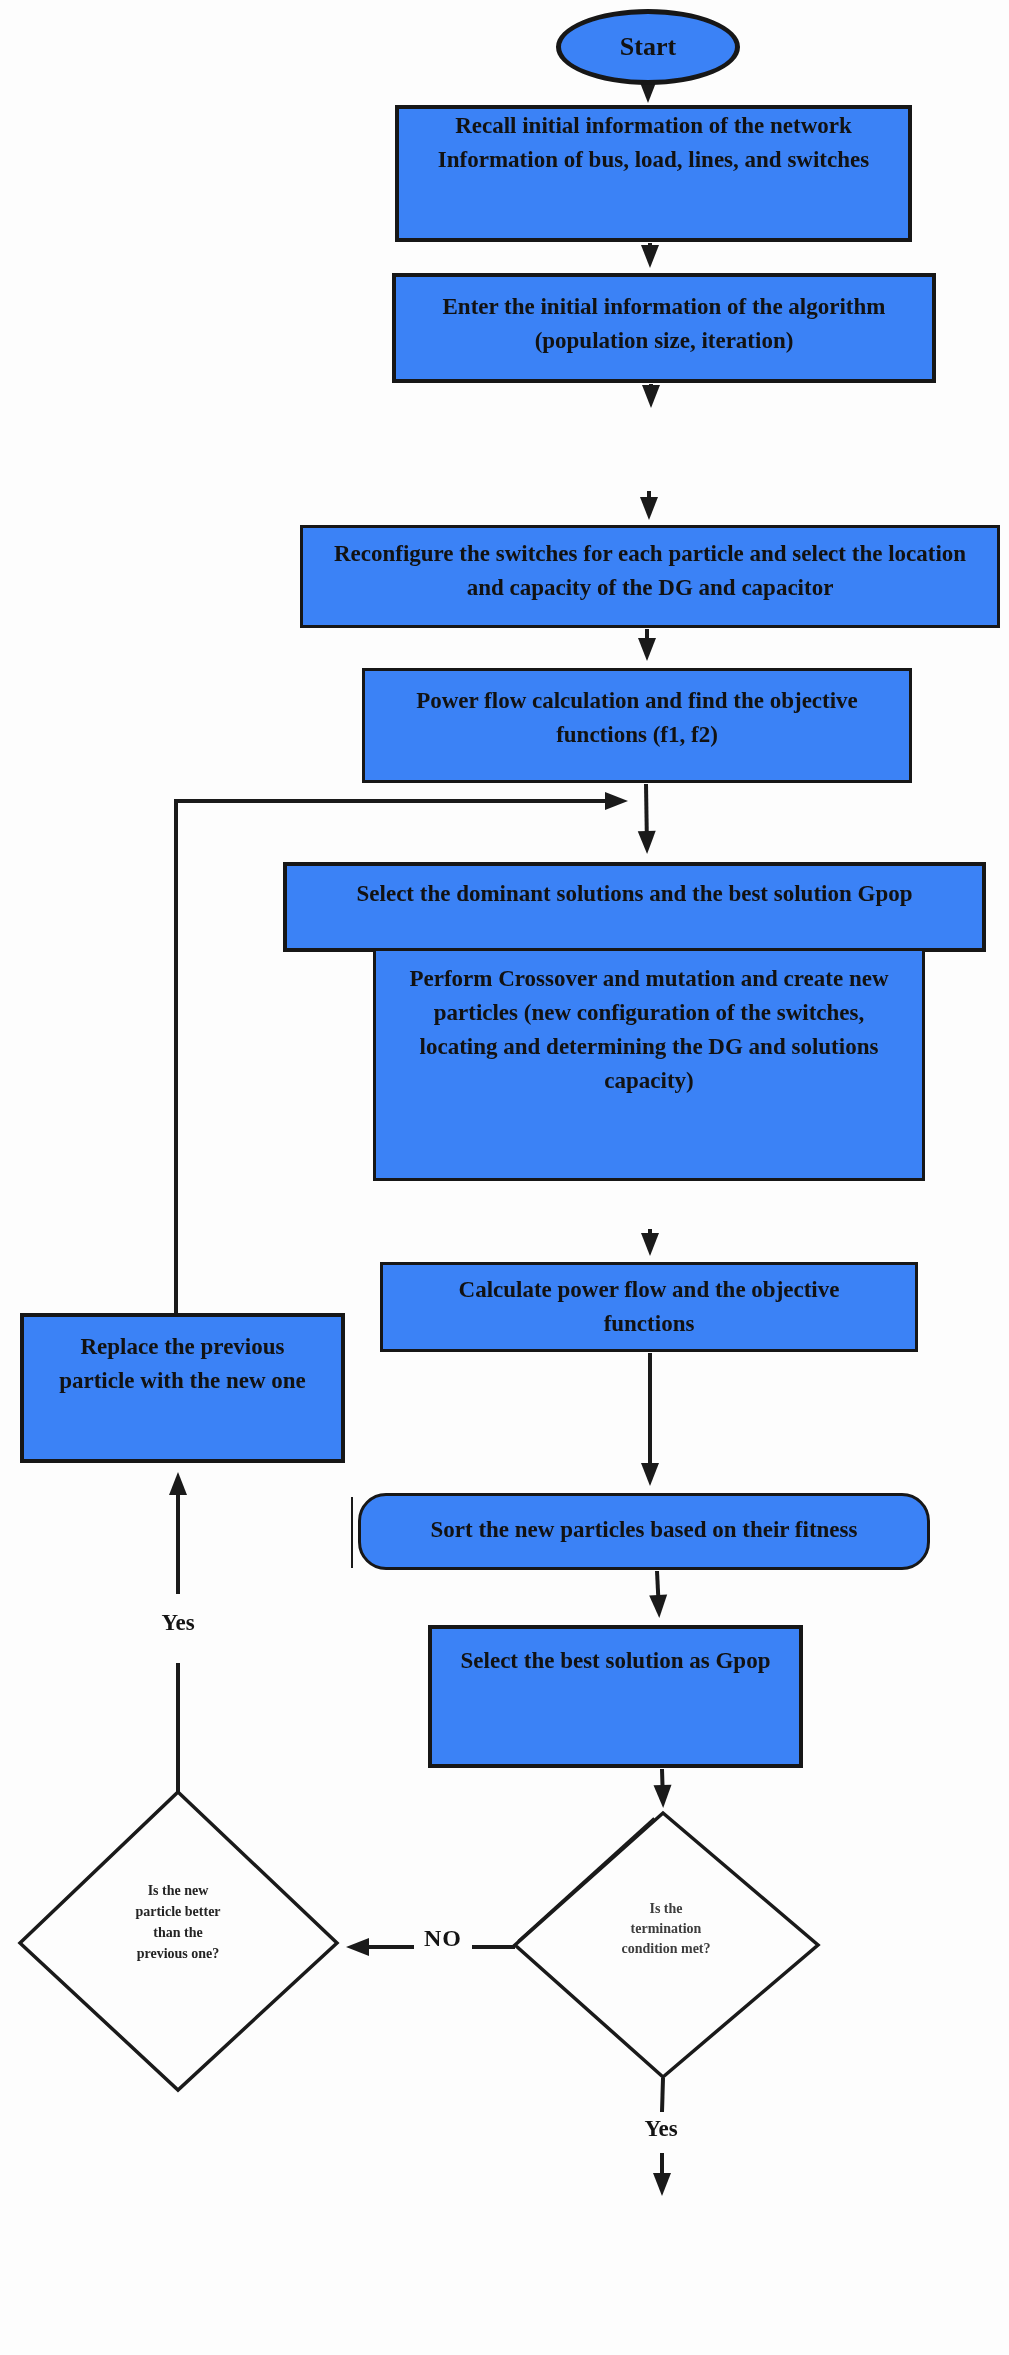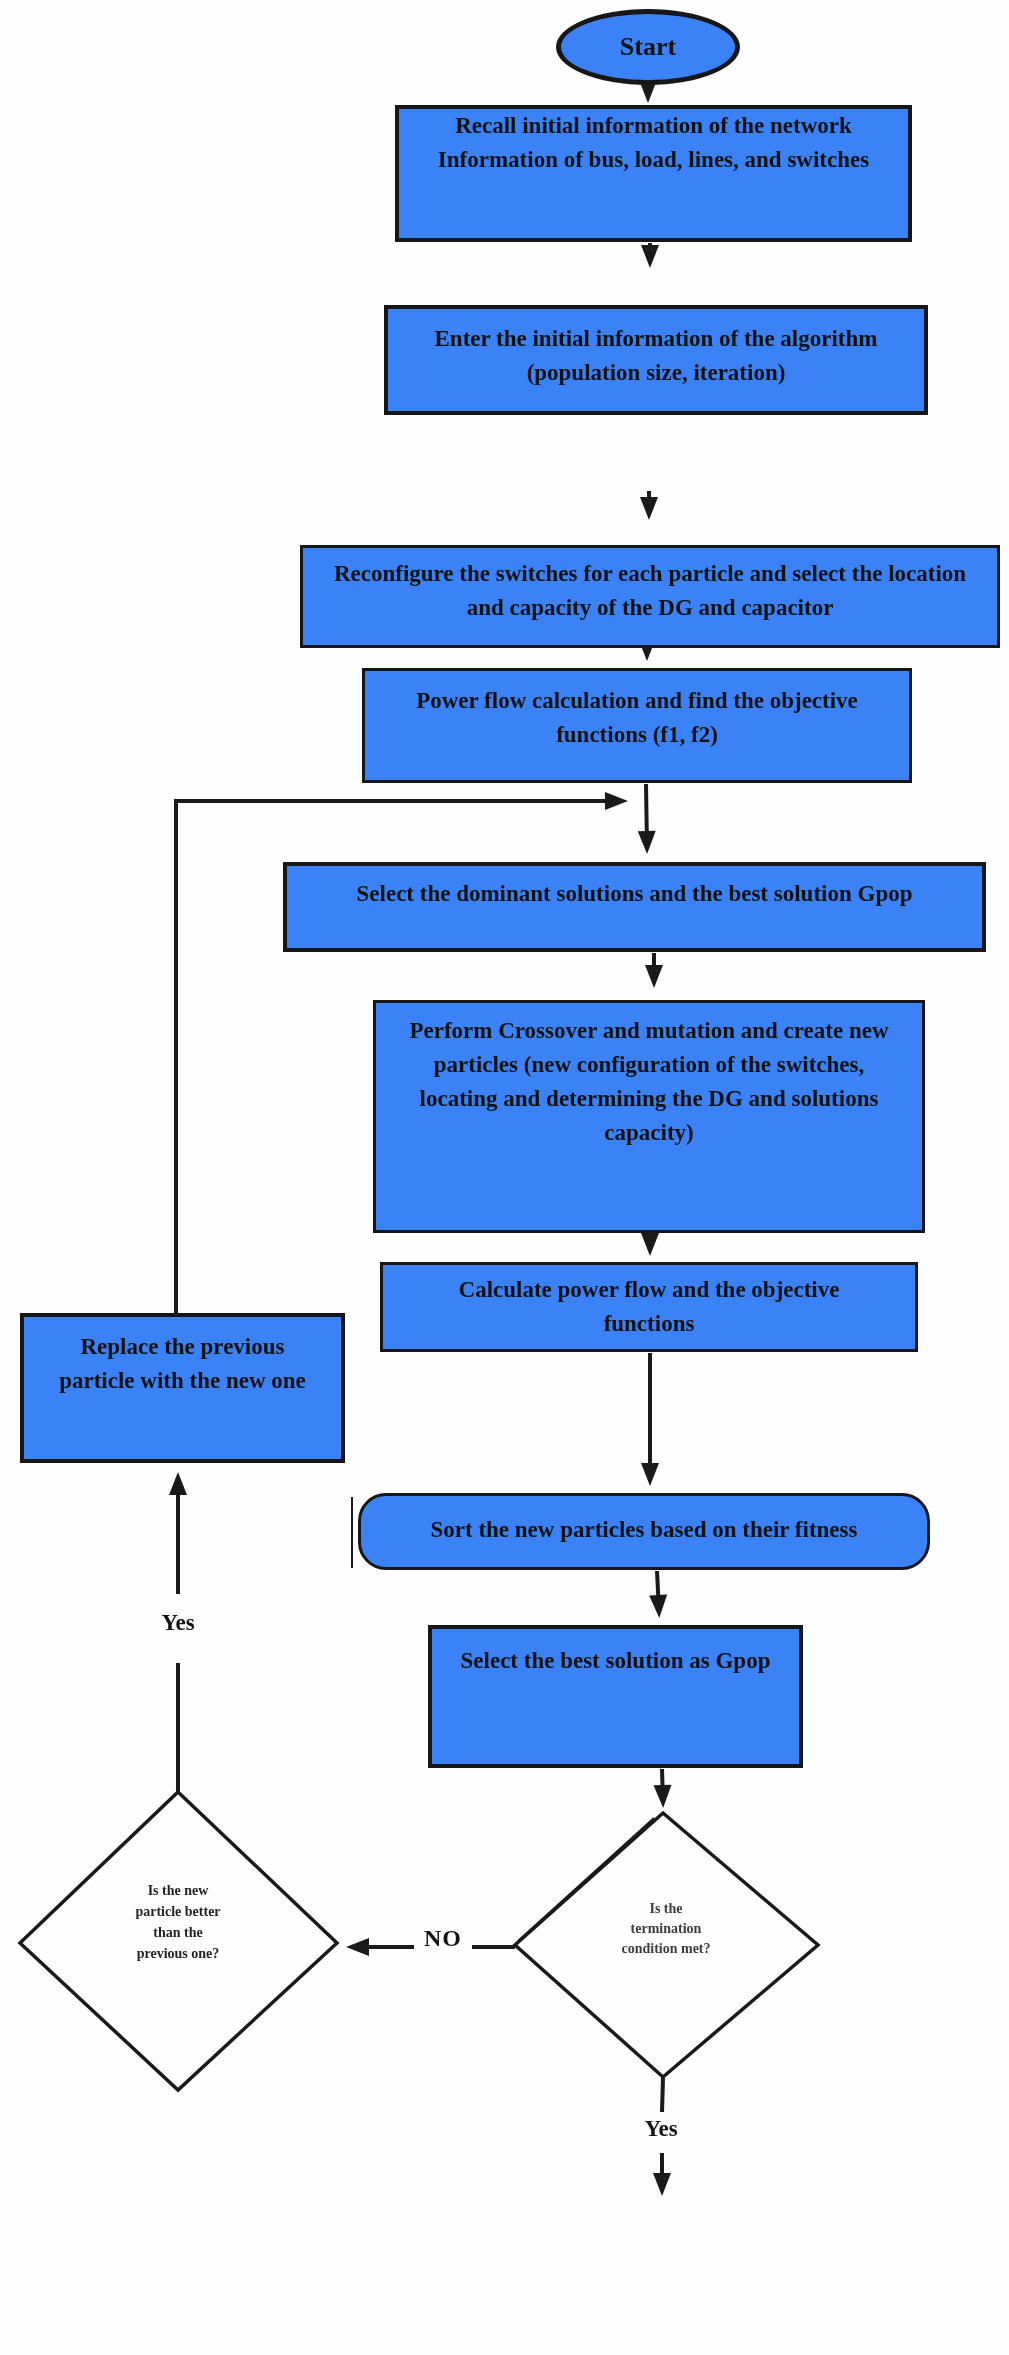--- a/index.html
+++ b/index.html
@@ -16,26 +16,26 @@
   .node {
     position:absolute; box-sizing:border-box;
     background:#3b82f6; border:3px solid #171717;
     font-weight:700; font-size:23px; line-height:34px; text-align:center;
     display:flex; flex-direction:column; align-items:center;
   }
   .ln { display:block; width:100%; }
   .ellipse { border-radius:50%; justify-content:center; }
   #n-start        { left:556px; top:9px;    width:184px; height:76px;  border-width:5px; font-size:26px; }
   #n-recall       { left:395px; top:105px;  width:517px; height:137px; border-width:4px; }
-  #n-enter        { left:384px; top:273px;  width:544px; height:110px; padding-top:13px; border-width:4px;margin-top:32px; }
+  #n-enter        { left:392px; top:273px;  width:544px; height:110px; padding-top:13px; border-width:4px; }
   #n-generate     { left:357px; top:413px;  width:556px; height:77px;  padding-top:18px; }
-  #n-reconfigure  { left:300px; top:525px;  width:700px; height:103px; padding-top:9px;margin-top:20px; }
+  #n-reconfigure  { left:300px; top:525px;  width:700px; height:103px; padding-top:9px; }
   #n-powerflow    { left:362px; top:668px;  width:550px; height:115px; padding-top:13px; }
   #n-selectdom    { left:283px; top:862px;  width:703px; height:90px;  padding-top:11px; border-width:4px; }
-  #n-crossover    { left:373px; top:1000px;  width:552px; height:233px; padding-top:11px; }
+  #n-crossover    { left:373px; top:948px;  width:552px; height:233px; padding-top:11px; }
   #n-calcpower    { left:380px; top:1262px; width:538px; height:90px;  padding-top:8px; }
   #n-replace      { left:20px;  top:1313px; width:325px; height:150px; padding-top:13px; border-width:4px; }
   #n-sort         { left:358px; top:1493px; width:572px; height:77px;  padding-top:17px;border-radius:28px; }
   #n-selectbest   { left:428px; top:1625px; width:375px; height:143px; padding-top:15px; border-width:4px; }
   #n-end          { left:515px; top:2209px; width:307px; height:138px; padding-bottom:24px; font-size:26px; }
   .dlabel {
     position:absolute; text-align:center; font-weight:700;
     font-size:14px; line-height:20px; color:#3d3d3d;
   }
   #t-termination  { left:596px; top:1899px; width:140px; }

